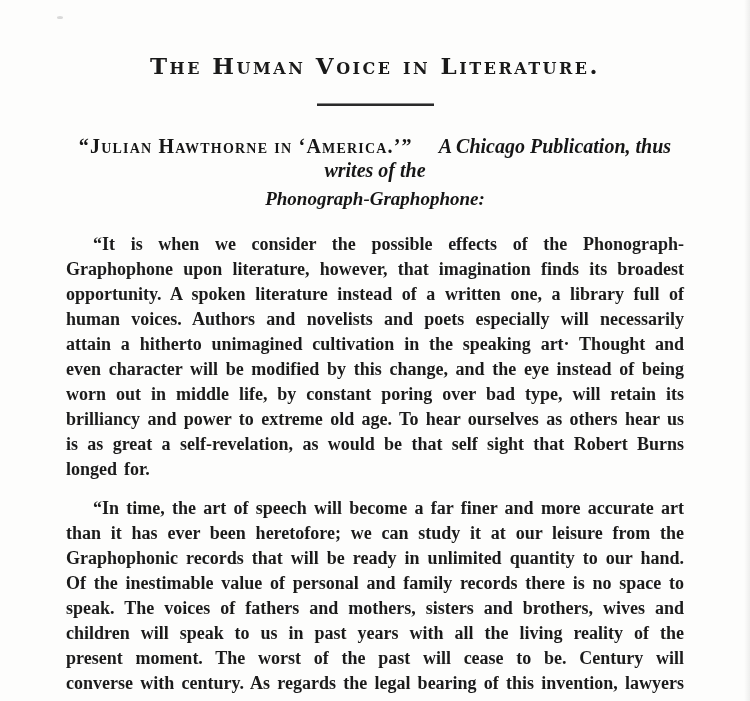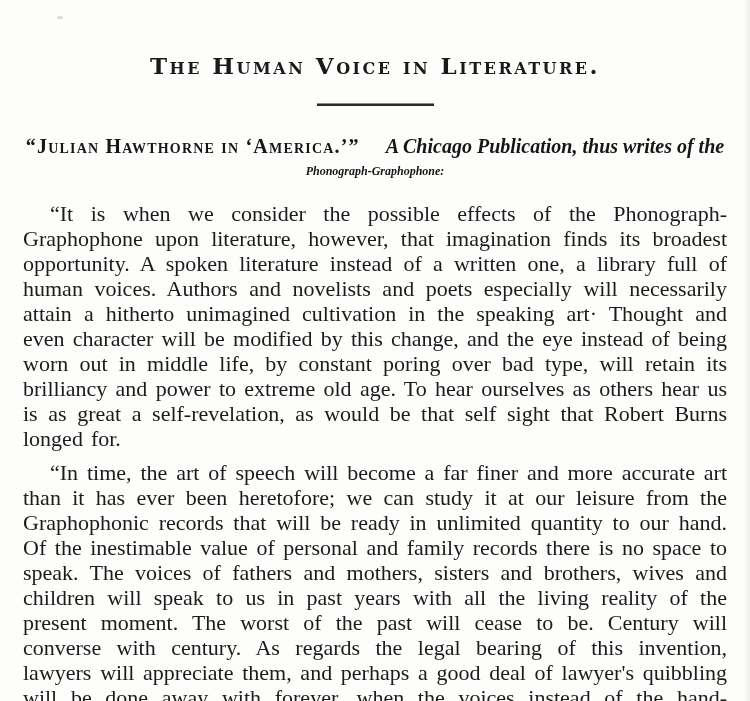--- a/index.html
+++ b/index.html
@@ -6,21 +6,21 @@
     margin: 0;
     padding: 0;
     background: #ffffff;
   }
   .page {
     position: relative;
     width: 750px;
     height: 701px;
     background: #fdfdfc;
     box-sizing: border-box;
-    padding: 0 23px;
+    padding: 0 52px;
     overflow: hidden;
     font-family: "Liberation Serif", serif;
     color: #1c1c1c;
   }
   
   .page::after {
     content: "";
     position: absolute;
     top: 0; right: 0;
     width: 6px; height: 100%;
@@ -71,31 +71,32 @@
     font-style: italic;
     font-weight: bold;
     margin-left: 1.3em;
     color: #161616;
   }
   .byline-line2 {
     margin-top: 6px;
     text-align: center;
     font-style: italic;
     font-weight: bold;
-    font-size: 12px;
+    font-size: 19px;
     color: #161616;
   }
   .body-text {
-    margin: 0;
+    margin: 14px;
     text-align: justify;
     text-indent: 27px;
-    font-size: 22px;
+    font-size: 18px;
     line-height: 25px;
     word-spacing: 2.5px;
     color: #1b1b1b;
+    font-weight: bold;
   }
   .body-text.first {
     margin-top: 22px;
   }
   .body-text + .body-text {
     margin-top: 9px;
   }
 </style>
 </head>
 <body>

